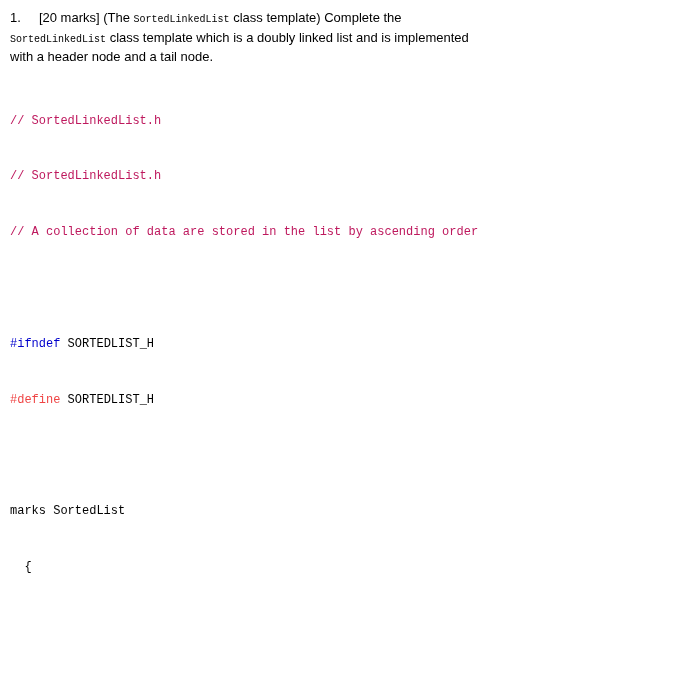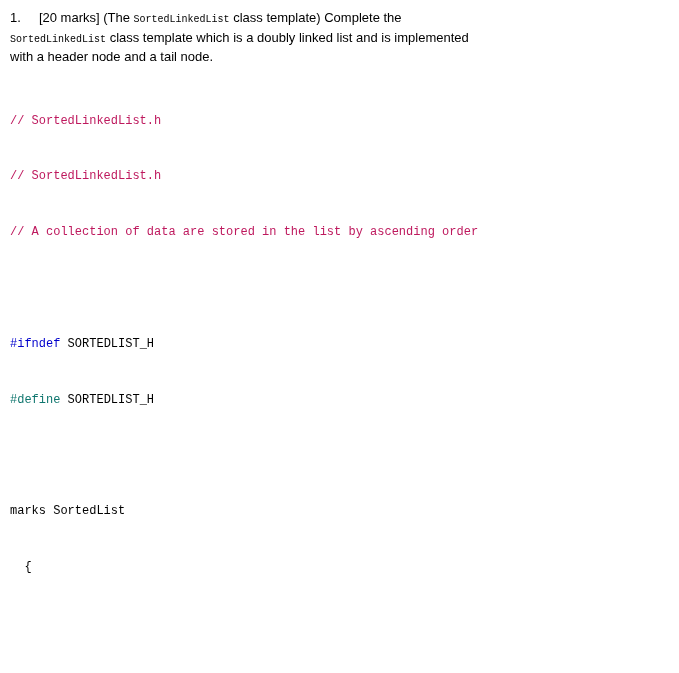--- a/index.html
+++ b/index.html
@@ -62,21 +62,21 @@
     <br>
     with a header node and a tail node.</span>
   </p>
 
   <div class="code-block">
     <span class="code-line comment">// SortedLinkedList.h</span>
     <span class="code-line comment">// SortedLinkedList.h</span>
     <span class="code-line comment">// A collection of data are stored in the list by ascending order</span>
     <span class="code-line">&nbsp;</span>
     <span class="code-line"><span style="color:#0000cc;">#ifndef</span> SORTEDLIST_H</span>
-    <span class="code-line"><span style="color:#0f766e;">#define</span> SORTEDLIST_H</span>
+    <span class="code-line"><span style="color:#ef4444;">#define</span> SORTEDLIST_H</span>
     <span class="code-line">&nbsp;</span>
     <span class="code-line">marks SortedList</span>
     <span class="code-line">  {</span>
     
     
     
     
     
     
     

